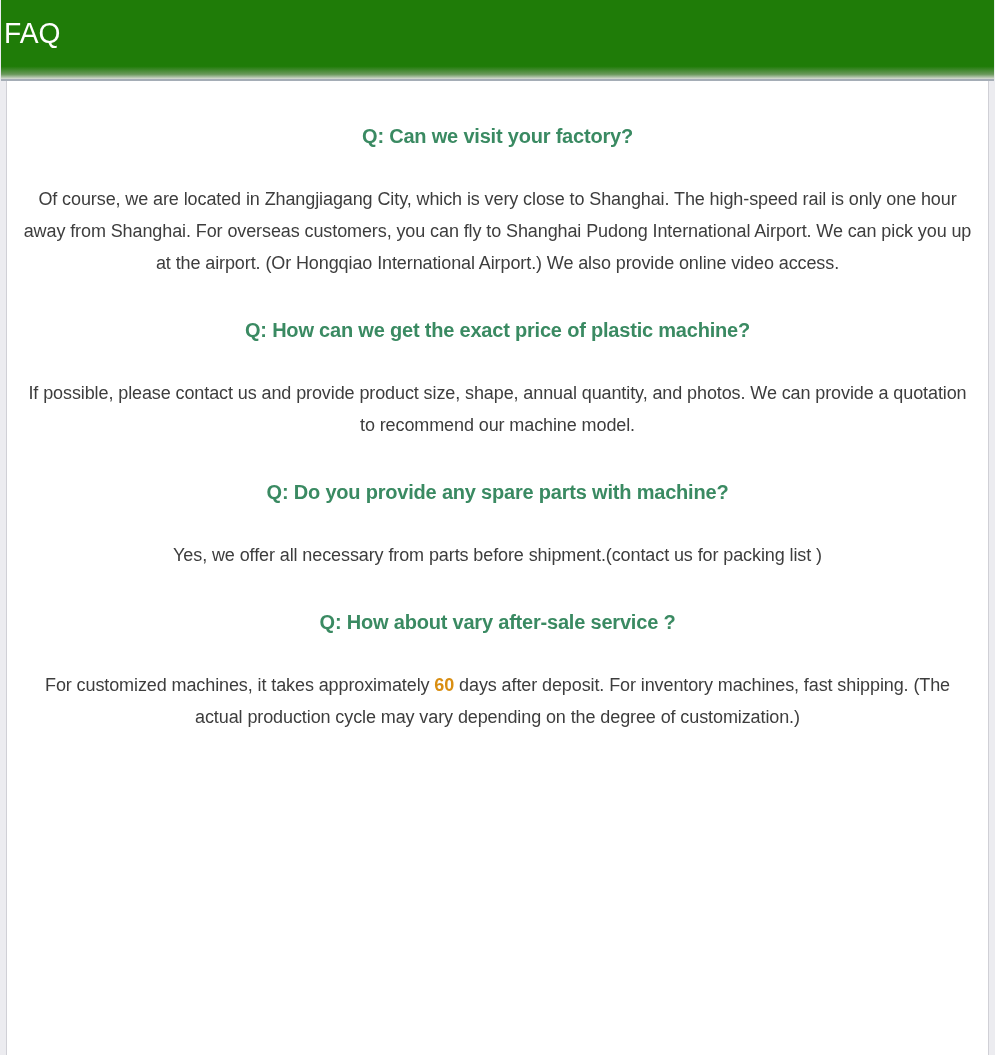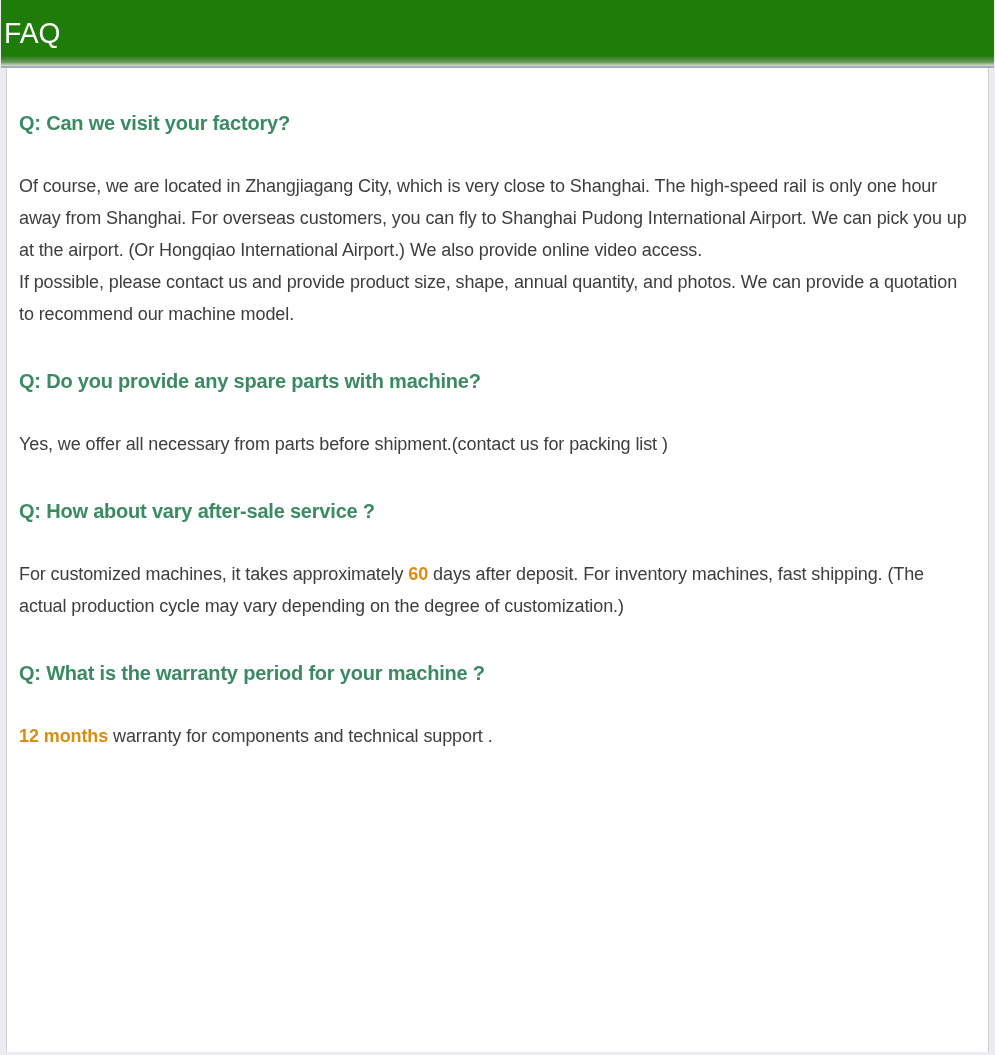--- a/index.html
+++ b/index.html
@@ -17,21 +17,21 @@
     background: var(--page_bg);
     font-family: "Liberation Sans", "DejaVu Sans", sans-serif;
   }
   .page {
     width: 995px;
     height: 1055px;
     overflow: hidden;
     background: var(--page_bg);
   }
   .section-header {
-    height: 68px;
+    height: 81px;
     margin: 0 1px;
     background: linear-gradient(180deg,
       var(--header_green) 0%,
       var(--header_green) 84%,
       #69985a 94%,
       #d9ddd7 100%);
     border-bottom: 2px solid #a5adb6;
     padding: 16px 0 0 3px;
   }
   .section-title {
@@ -44,21 +44,21 @@
     transform-origin: left top;
   }
   .content {
     margin: 0 6px;
     background: #ffffff;
     border-left: 1px solid var(--content_border);
     border-right: 1px solid var(--content_border);
     min-height: 984px;
     padding: 2px 12px 40px 12px;
   }
-  .qa { margin: 0; }
+  .qa { margin: 0; text-align: center; }
   .question {
     color: var(--question_green);
     font-size: 20px;
     line-height: 26px;
     font-weight: 700;
     margin: 38px 0 34px 0;
     letter-spacing: -0.2px;
   }
   .qa:first-child .question { margin-top: 40px; }
   .answer {
@@ -83,35 +83,32 @@
   </div>
 
   <div class="content">
 
     <section class="qa">
       <h3 class="question">Q: Can we visit your factory?</h3>
       <p class="answer"><span>Of course, we are located in Zhangjiagang City, which is very close to Shanghai. The high-speed rail is only one hour away from Shanghai. For overseas customers, you can fly to Shanghai Pudong International Airport. We can pick you up at the airport. (Or Hongqiao International Airport.) We also provide online video access.</span></p>
     </section>
 
     <section class="qa">
+      <h3 class="question">Q: How can we get the exact price of plastic machine?</h3>
       <p class="answer"><span>If possible, please contact us and provide product size, shape, annual quantity, and photos. We can provide a quotation to recommend our machine model.</span></p>
     </section>
 
     <section class="qa">
       <h3 class="question">Q: Do you provide any spare parts with machine?</h3>
       <p class="answer"><span>Yes, we offer all necessary from parts before shipment.(contact us for packing list )</span></p>
     </section>
 
     <section class="qa">
       <h3 class="question">Q: How about vary after-sale service ?</h3>
     </section>
 
     <section class="qa">
       <p class="answer"><span>For customized machines, it takes approximately </span><span class="hl">60</span><span> days after deposit. For inventory machines, fast shipping. (The actual production cycle may vary depending on the degree of customization.)</span></p>
     </section>
 
-    <section class="qa">
-      <h3 class="question">Q: What is the warranty period for your machine ?</h3>
-      <p class="answer"><span class="hl">12 months</span><span> warranty for components and technical support .</span></p>
-    </section>
 
   </div>
 </div>
 
 </body></html>

